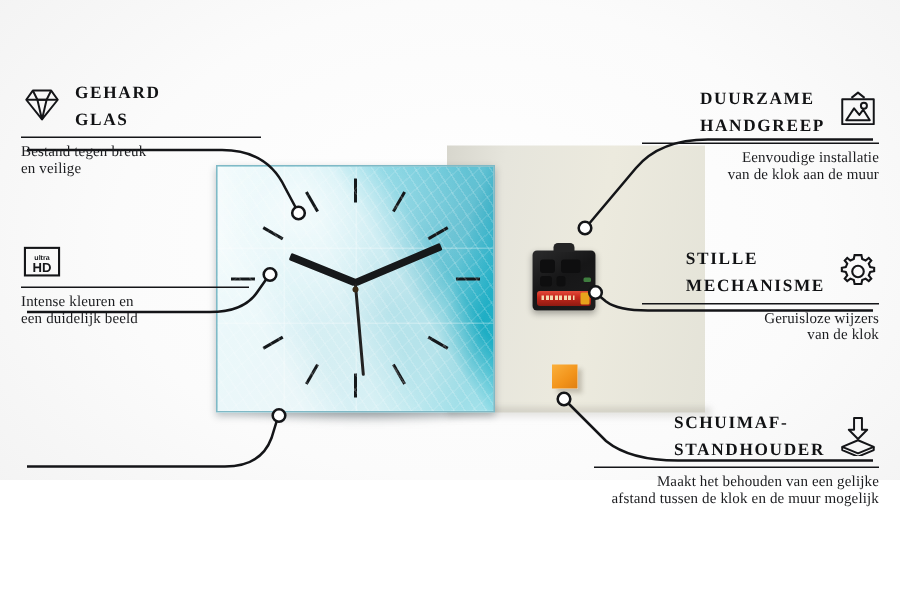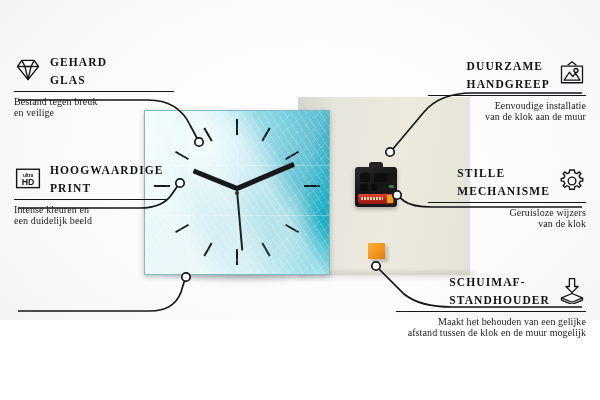--- a/index.html
+++ b/index.html
@@ -198,24 +198,20 @@
 
   <div class="callout left" style="left:14px;top:160px;width:152px;">
     <div class="co-head">
       <span class="ico">
         <svg viewBox="0 0 32 32">
           <rect x="3" y="6" width="26" height="21" fill="none" stroke="#141518" stroke-width="1.6"></rect>
           <text x="16" y="15" font-family="Liberation Sans, sans-serif" font-size="5.4" font-weight="bold" fill="#141518" text-anchor="middle">ultra</text>
           <text x="16" y="24.5" font-family="Liberation Sans, sans-serif" font-size="10" font-weight="bold" fill="#141518" text-anchor="middle">HD</text>
         </svg>
       </span>
-      <span>
-        <span class="co-title">HOOGWAARDIGE</span><br>
-        <span class="co-title">PRINT</span>
-      </span>
     </div>
     <div class="co-rule"></div>
     <div class="co-desc">Intense kleuren en</div>
     <div class="co-desc">een duidelijk beeld</div>
   </div>
 
 
   <div class="callout right" style="left:428px;top:56px;width:158px;">
     <div class="co-head">
       <span>

